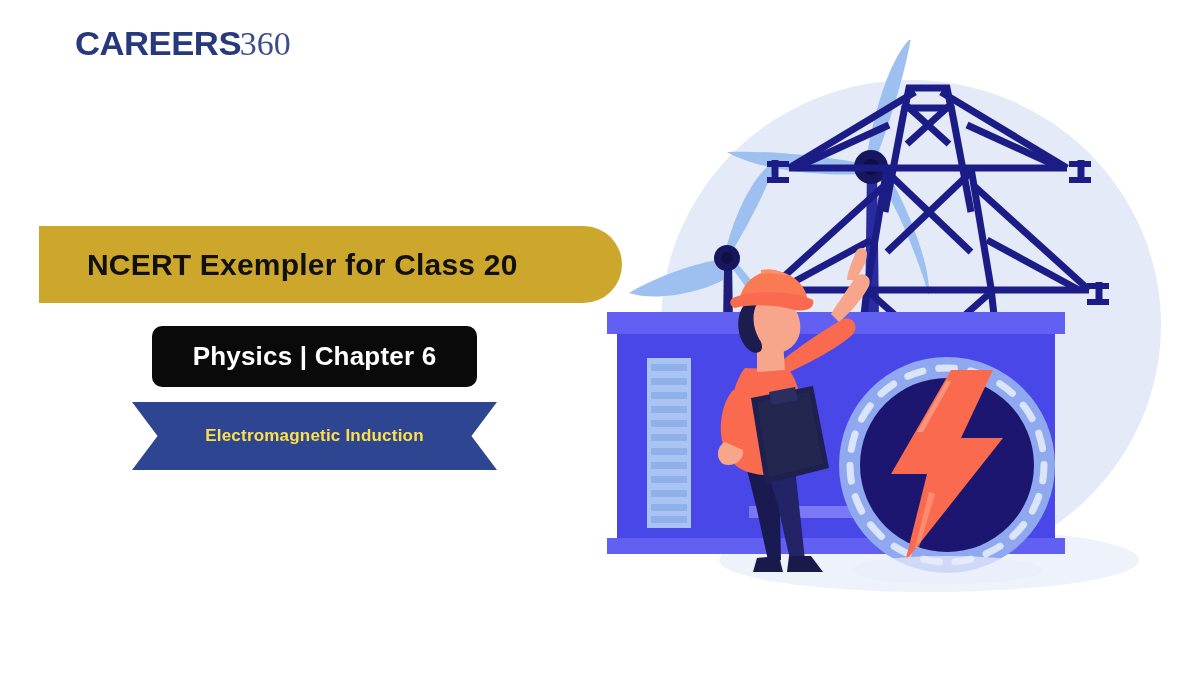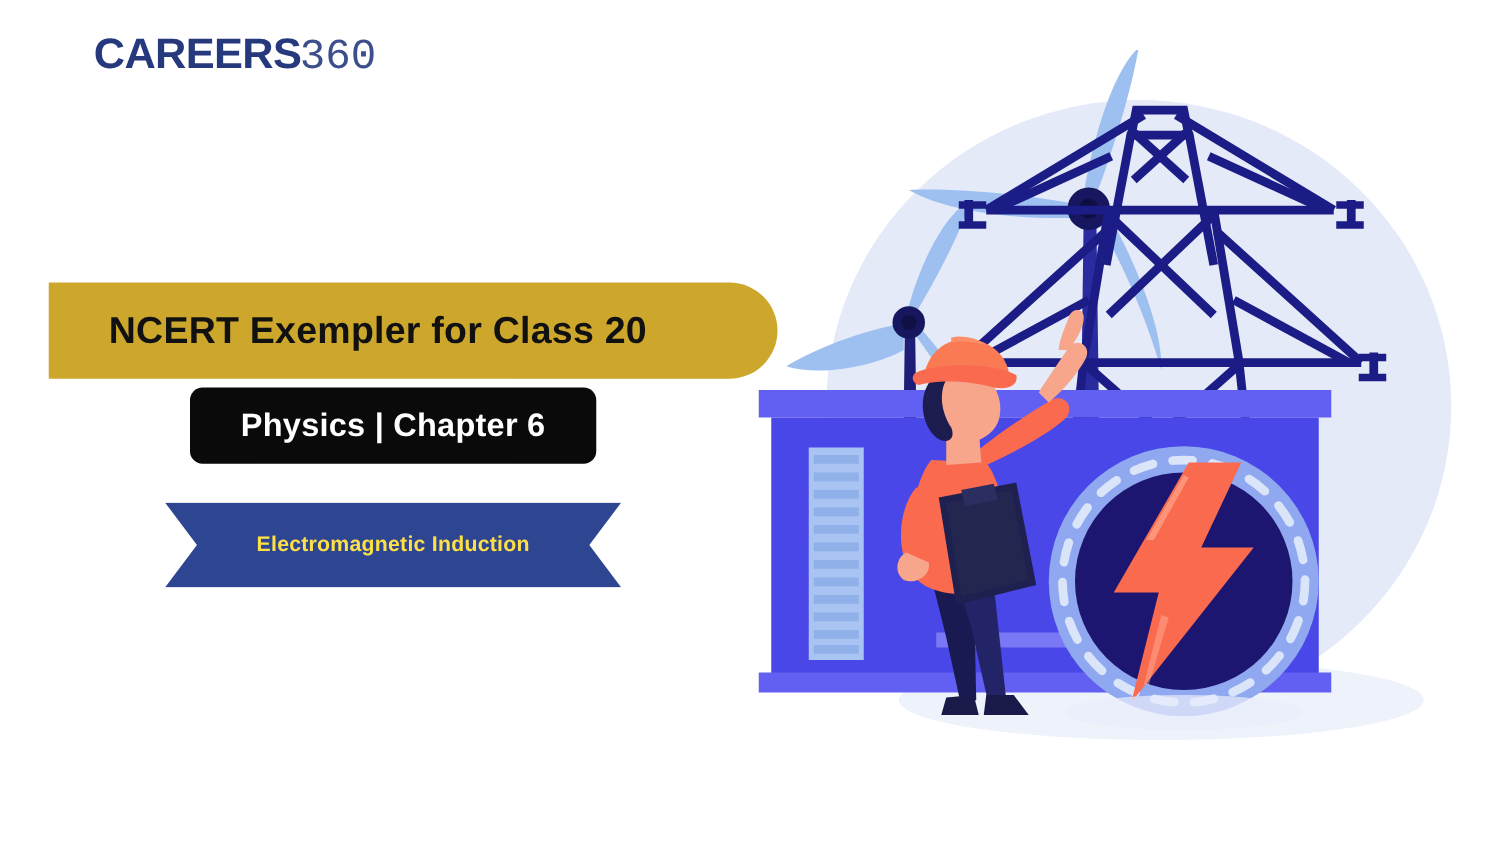--- a/index.html
+++ b/index.html
@@ -17,21 +17,21 @@
   .logo-careers {
     font-family:"Liberation Sans", sans-serif;
     font-weight:bold;
     font-size:34px;
     letter-spacing:-0.5px;
     color:#27397d;
     transform:scaleX(1.02);
     transform-origin:left center;
   }
   .logo-360 {
-    font-family:Liberation Mono, monospace;
+    font-family:Liberation Serif, serif;
     font-weight:300;
     font-size:34px;
     letter-spacing:0px;
     color:#3d4e8c;
     margin-left:2px;
   }
 
   
   .banner-gold {
     position:absolute; left:-30px; top:226px;
@@ -40,21 +40,21 @@
     border-radius:0 40px 40px 0;
     display:flex; align-items:center;
   }
   .banner-gold .txt {
     margin-left:78px;
     font-size:30px; font-weight:bold; color:#111111;
     letter-spacing:0.2px; white-space:nowrap;
   }
 
   .banner-black {
-    position:absolute; left:113px; top:310px;
+    position:absolute; left:113px; top:326px;
     width:325px; height:61px;
     background:#0a0a0a;
     border-radius:10px;
     display:flex; align-items:center; justify-content:center;
   }
   .banner-black .txt {
     font-size:26px; font-weight:bold; color:#ffffff; letter-spacing:0.2px; white-space:nowrap;
   }
 
   .banner-ribbon {

